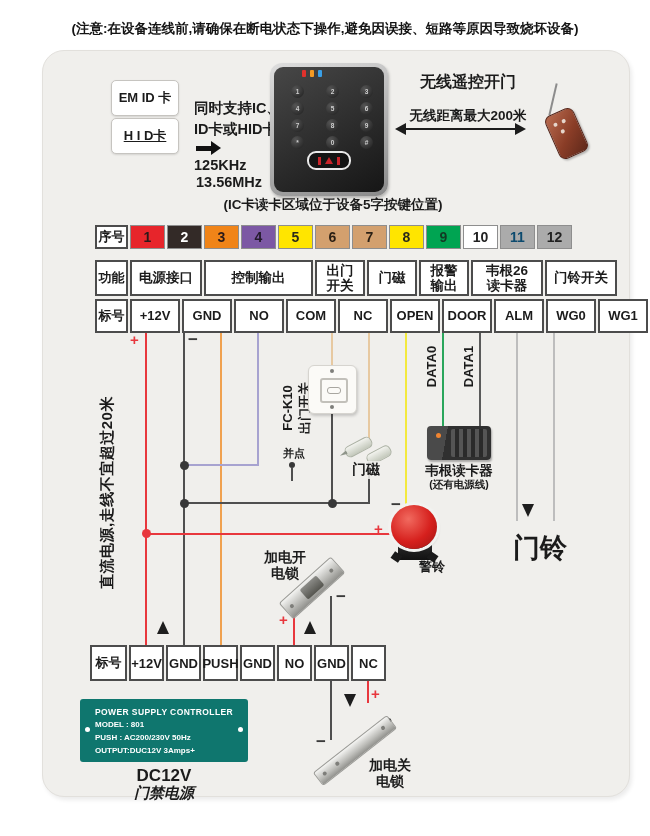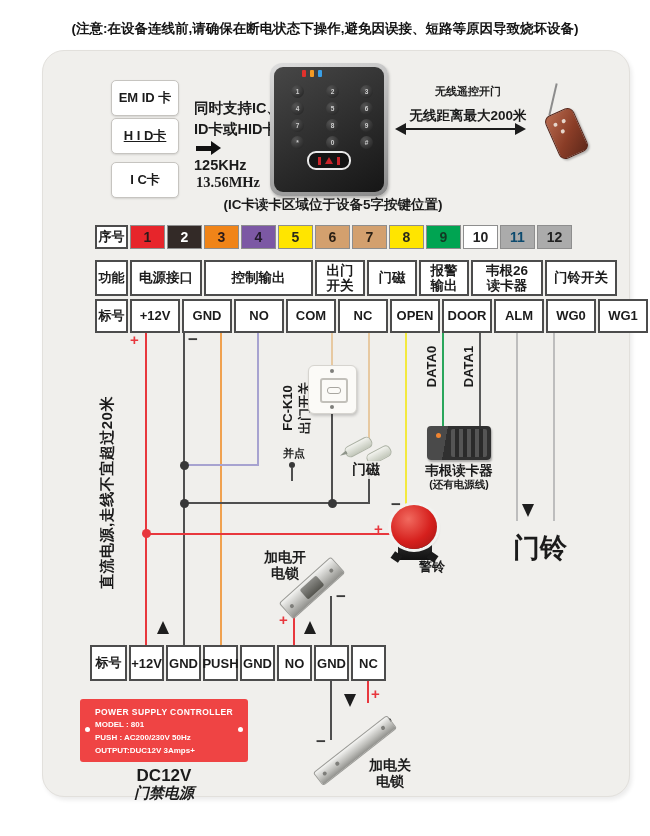--- a/index.html
+++ b/index.html
@@ -87,48 +87,47 @@
   .remote-ant{position:absolute;left:552px;top:83px;width:2px;height:33px;background:#8c8c8c;transform:rotate(13deg);}
   .remote-body{position:absolute;left:551px;top:110px;width:29px;height:45px;transform:rotate(-24deg);border-radius:7px;
         background:linear-gradient(140deg,#b96c50,#8a3d27 55%,#5e281a);border:1px solid #542318;box-shadow:1px 2px 2px rgba(0,0,0,0.25);}
   .rdot{position:absolute;width:4px;height:4px;border-radius:50%;background:#e6d6cc;}
   .dline{position:absolute;height:2px;background:#1c1c1c;}
   .tri-l{position:absolute;width:0;height:0;border-top:6px solid transparent;border-bottom:6px solid transparent;border-right:11px solid #1c1c1c;}
   .tri-r{position:absolute;width:0;height:0;border-top:6px solid transparent;border-bottom:6px solid transparent;border-left:11px solid #1c1c1c;}
   .blkarrow{position:absolute;display:flex;align-items:center;}
   .blkarrow .bar{width:15px;height:5px;background:#111;}
   .blkarrow .tip{width:0;height:0;border-top:7px solid transparent;border-bottom:7px solid transparent;border-left:10px solid #111;}
-  .psu{position:absolute;left:80px;top:699px;width:168px;height:63px;background:#ef4444;border-radius:3px;color:#fff;}
+  .psu{position:absolute;left:80px;top:699px;width:168px;height:63px;background:#0f766e;border-radius:3px;color:#fff;}
   .psu .t1{position:absolute;left:15px;top:8px;font-size:8.5px;font-weight:bold;letter-spacing:0.4px;}
   .psu .t2{position:absolute;left:15px;top:21px;font-size:8px;font-weight:bold;}
   .psu .t3{position:absolute;left:15px;top:34px;font-size:8px;font-weight:bold;}
   .psu .t4{position:absolute;left:15px;top:47px;font-size:8px;font-weight:bold;}
   .psu .pdot{position:absolute;top:28px;width:5px;height:5px;border-radius:50%;background:#fff;}
   .pre{white-space:pre-line;}
 </style>
 </head>
 <body>
 
 <div class="canvas">
 
   <div class="note">(注意:在设备连线前,请确保在断电状态下操作,避免因误接、短路等原因导致烧坏设备)</div>
   <div class="panel"></div>
 
   <div class="card" style="top:80px;">EM ID 卡</div>
   <div class="card" style="top:118px;text-decoration:underline;">H I D卡</div>
-  <div class="card" style="top:162px;">I C卡</div>
 
   <div class="lbl" style="left:194px;top:99px;font-size:14.5px;">同时支持IC、</div>
   <div class="lbl" style="left:194px;top:120px;font-size:14.5px;">ID卡或HID卡</div>
   <div class="blkarrow" style="left:196px;top:141px;">
       <div class="bar"></div>
       <div class="tip"></div>
     </div>
   <div class="lbl" style="left:194px;top:157px;font-size:14.5px;">125KHz</div>
-  <div class="lbl" style="left:196px;top:174px;font-size:14.5px;font-family:Liberation Serif, serif;">13.56MHz</div>
+  <div class="lbl" style="left:196px;top:174px;font-size:14.5px;">13.56MHz</div>
 
   <div class="keypad">
     <div class="keypad-inner">
       <div class="led" style="left:28px;background:#e0312c;"></div>
       <div class="led" style="left:36px;background:#f59a23;"></div>
       <div class="led" style="left:44px;background:#3aa0e8;"></div>
       <div class="key" style="left:17px;top:18px;">1</div>
       <div class="key" style="left:52px;top:18px;">2</div>
       <div class="key" style="left:86px;top:18px;">3</div>
       <div class="key" style="left:17px;top:35px;">4</div>
@@ -141,21 +140,21 @@
       <div class="key" style="left:52px;top:69px;">0</div>
       <div class="key" style="left:86px;top:69px;">#</div>
       <div class="kwin">
         <div class="kbar"></div>
         <div class="ktri"></div>
         <div class="kbar"></div>
       </div>
     </div>
   </div>
 
-  <div class="lbl ctr" style="left:400px;top:84px;width:136px;font-size:11px;">无线遥控开门</div>
+  <div class="lbl ctr" style="left:400px;top:72px;width:136px;font-size:16px;">无线遥控开门</div>
   <div class="lbl ctr" style="left:400px;top:107px;width:136px;font-size:13.5px;">无线距离最大200米</div>
   <div class="dline" style="left:404px;top:128px;width:112px;"></div>
   <div class="tri-l" style="left:395px;top:123px;"></div>
   <div class="tri-r" style="left:515px;top:123px;"></div>
   <div class="remote-ant"></div>
   <div class="remote-body">
     <div class="rdot" style="left:6px;top:8px;"></div>
     <div class="rdot" style="left:15px;top:8px;"></div>
     <div class="rdot" style="left:10px;top:17px;"></div>
   </div>

